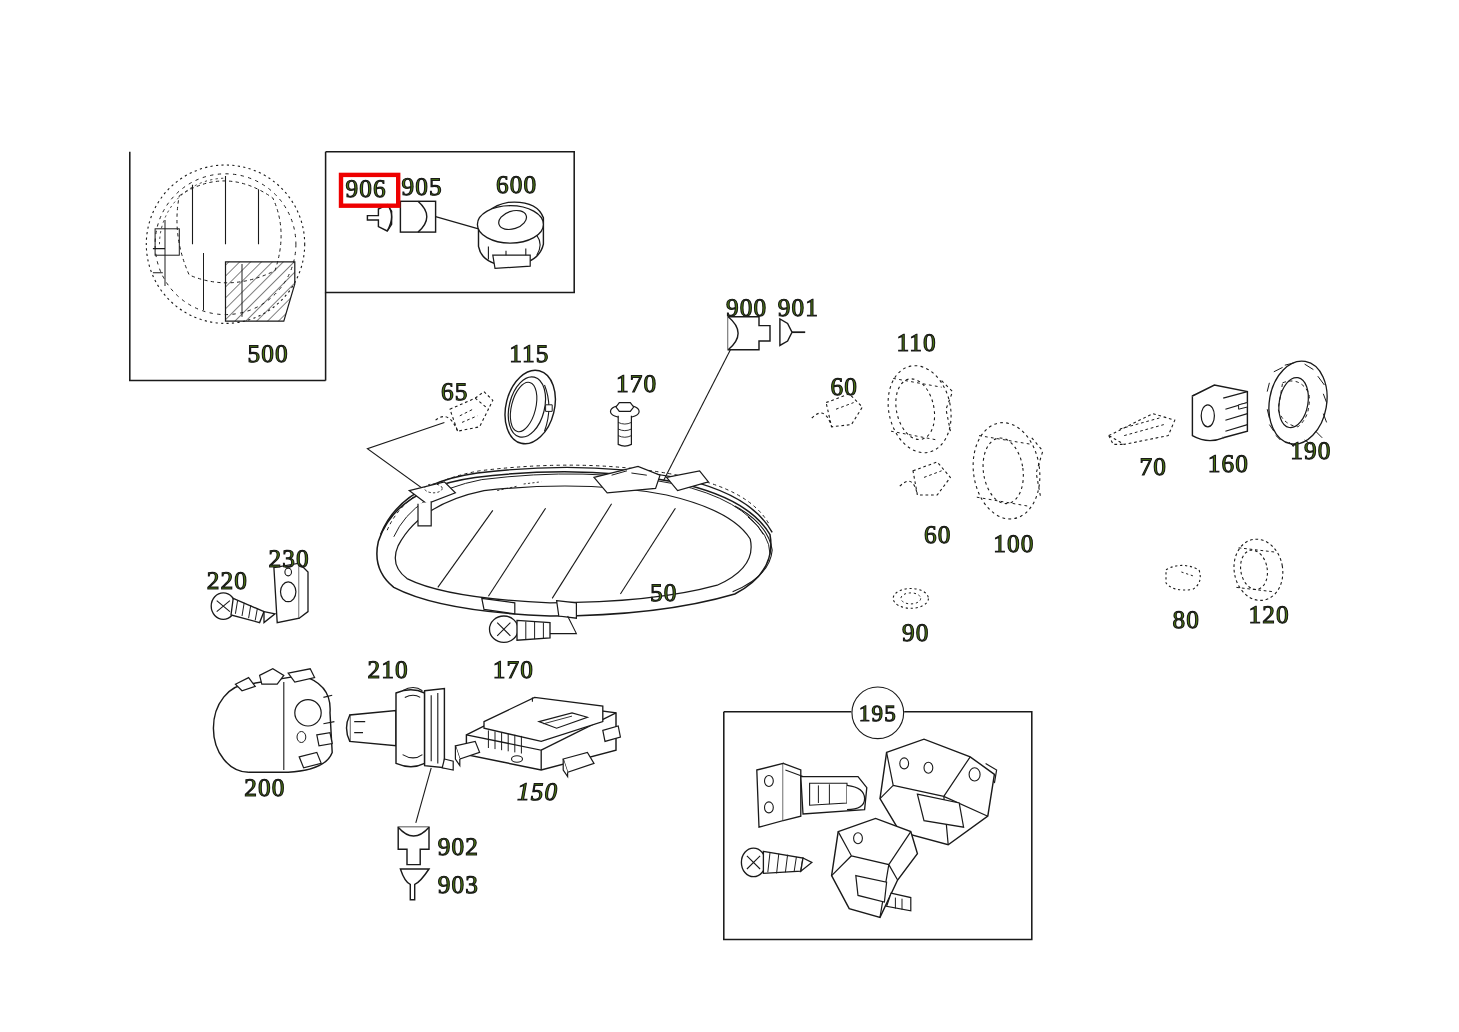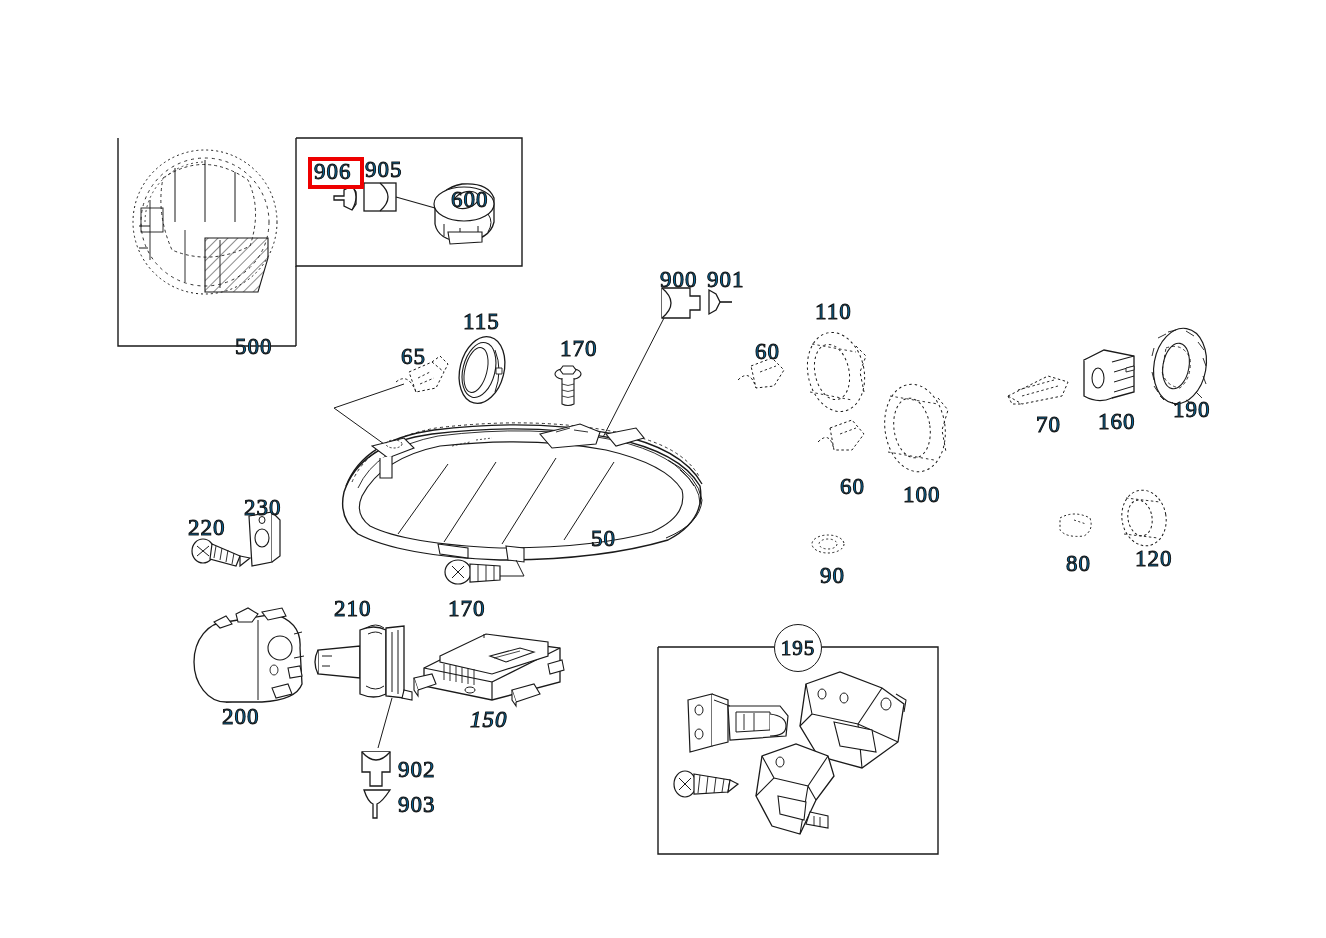--- a/index.html
+++ b/index.html
@@ -17,21 +17,21 @@
   svg#diagram{
     position:absolute;left:0;top:0;
     width:1326px;height:938px;
   }
   
   .plabel{
     position:absolute;
     font-family:"Liberation Serif", serif;
     font-size:23px;
     letter-spacing:1px;
-    color:#0369a1;
+    color:#4d7c0f;
     -webkit-text-stroke:1px #1a1a1a;
     text-stroke:1px #1a1a1a;
     text-shadow:
        0 0 0 #1a1a1a;
     white-space:nowrap;
     line-height:1;
     user-select:none;
   }
   .plabel.circ{
     font-size:21px;
@@ -379,24 +379,24 @@
       <path d="M814,816 L814,826 M820,817 L820,827" stroke="#1a1a1a" stroke-width="0.9"></path>
     </g>
   </svg>
 
   <div class="circcallout" style="left:774px;top:624px;width:48px;height:48px;">
     <span class="plabel circ" style="position:static;">195</span>
   </div>
 
   <div class="highlight" style="left:308px;top:157px;width:56px;height:32px;"></div>
 
-  <span class="plabel" style="left:235px;top:310px;margin-top:25px;">500</span>
+  <span class="plabel" style="left:225px;top:310px;">500</span>
   <span class="plabel" style="left:314px;top:160px;">906</span>
   <span class="plabel" style="left:365px;top:158px;">905</span>
-  <span class="plabel" style="left:451px;top:188px;">600</span>
+  <span class="plabel" style="left:451px;top:156px;">600</span>
   <span class="plabel" style="left:660px;top:268px;">900</span>
   <span class="plabel" style="left:707px;top:268px;">901</span>
   <span class="plabel" style="left:463px;top:310px;">115</span>
   <span class="plabel" style="left:401px;top:345px;">65</span>
   <span class="plabel" style="left:560px;top:337px;">170</span>
   <span class="plabel" style="left:815px;top:300px;">110</span>
   <span class="plabel" style="left:755px;top:340px;">60</span>
   <span class="plabel" style="left:840px;top:475px;">60</span>
   <span class="plabel" style="left:903px;top:483px;">100</span>
   <span class="plabel" style="left:820px;top:564px;">90</span>

